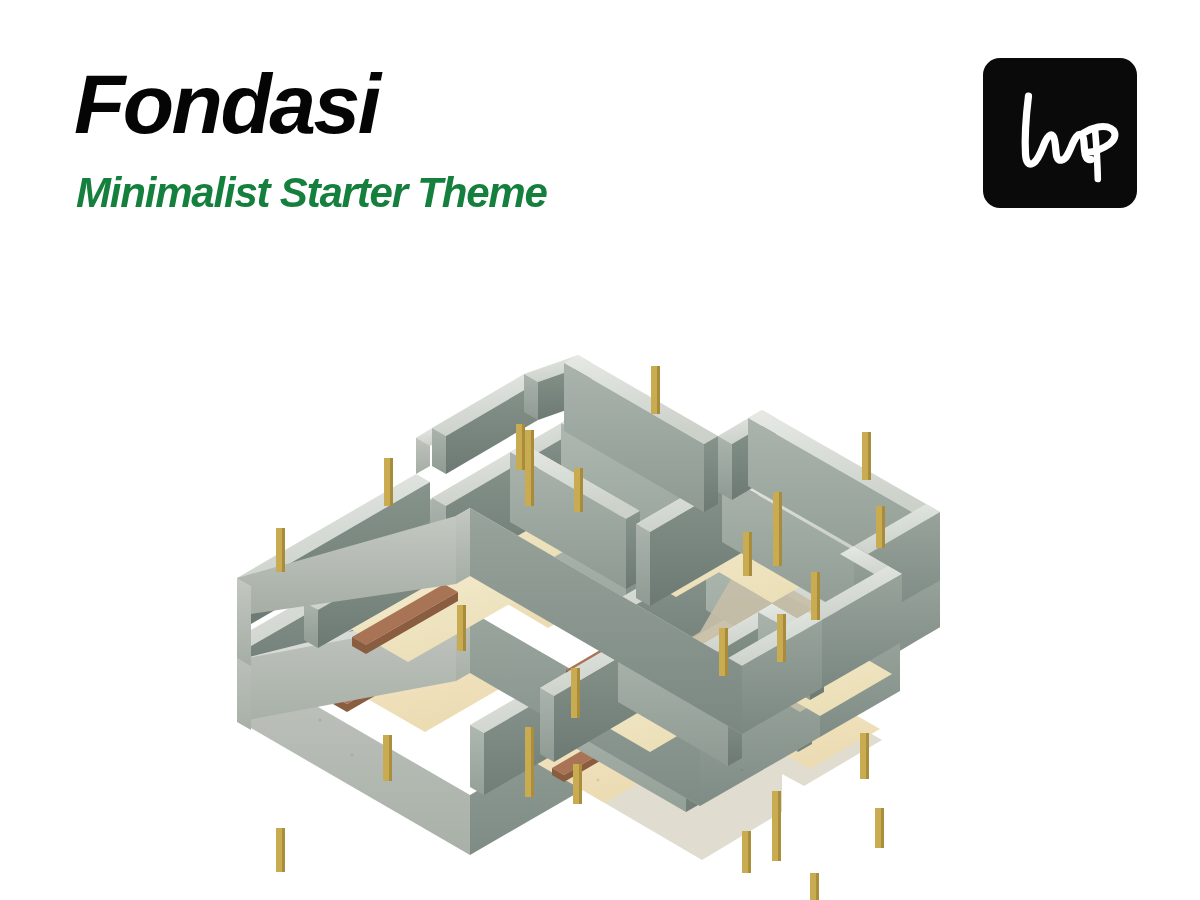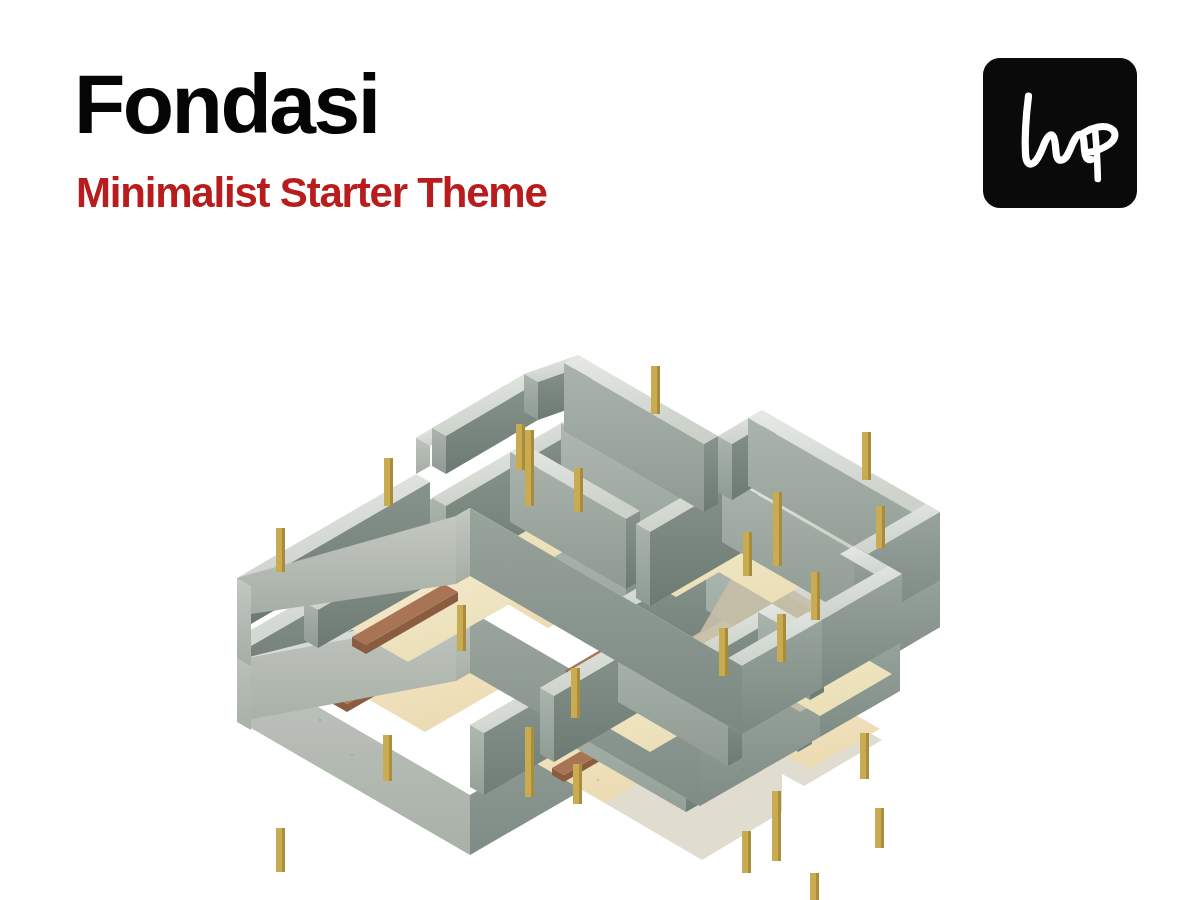--- a/index.html
+++ b/index.html
@@ -4,35 +4,35 @@
 <title>Fondasi — Minimalist Starter Theme</title>
 <style>
   html,body{margin:0;padding:0;}
   body{
     width:1200px;height:900px;
     background:#ffffff;
     font-family:"Liberation Sans","DejaVu Sans",sans-serif;
     overflow:hidden;
     position:relative;
   }
-  .poster{position:relative;width:1051px;height:900px;background:#ffffff;}
+  .poster{position:relative;width:1051px;height:900px;background:#ffffff;font-style:italic;}
 
   
   .header{
     position:absolute;left:0;top:0;width:1200px;height:260px;
   }
   .title-block{position:absolute;left:74px;top:62px;}
   .title{
     font-size:84px;line-height:1.0;font-weight:bold;
     color:#050505;letter-spacing:-2.5px;margin:0;
     font-family:"Liberation Sans","DejaVu Sans",sans-serif;
   }
   .subtitle{
     font-size:42px;line-height:1.0;font-weight:bold;
-    color:#b91c1c;letter-spacing:-1.2px;margin:26px 0 0 2px;
+    color:#15803d;letter-spacing:-1.2px;margin:26px 0 0 2px;
     font-family:"Liberation Sans","DejaVu Sans",sans-serif;
     text-align:center;
   }
 
   .logo-badge{
     position:absolute;left:983px;top:58px;
     width:154px;height:150px;
     background:#0a0a0a;border-radius:17px;
   }
   .logo-badge svg{display:block;width:100%;height:100%;}

